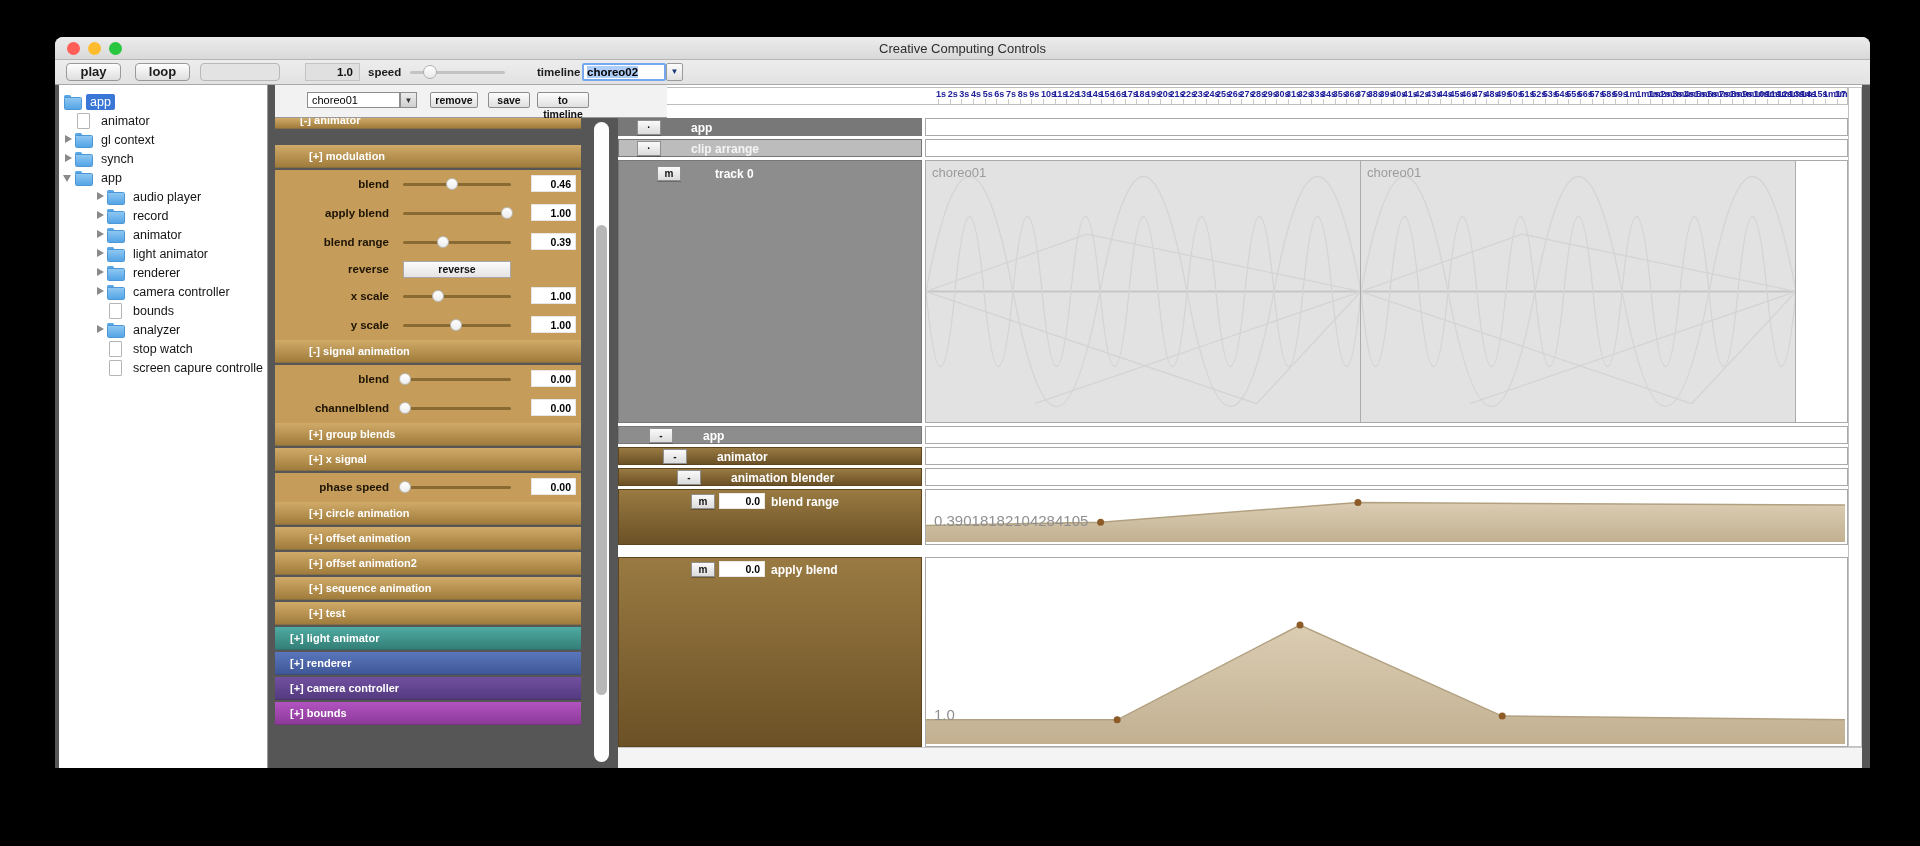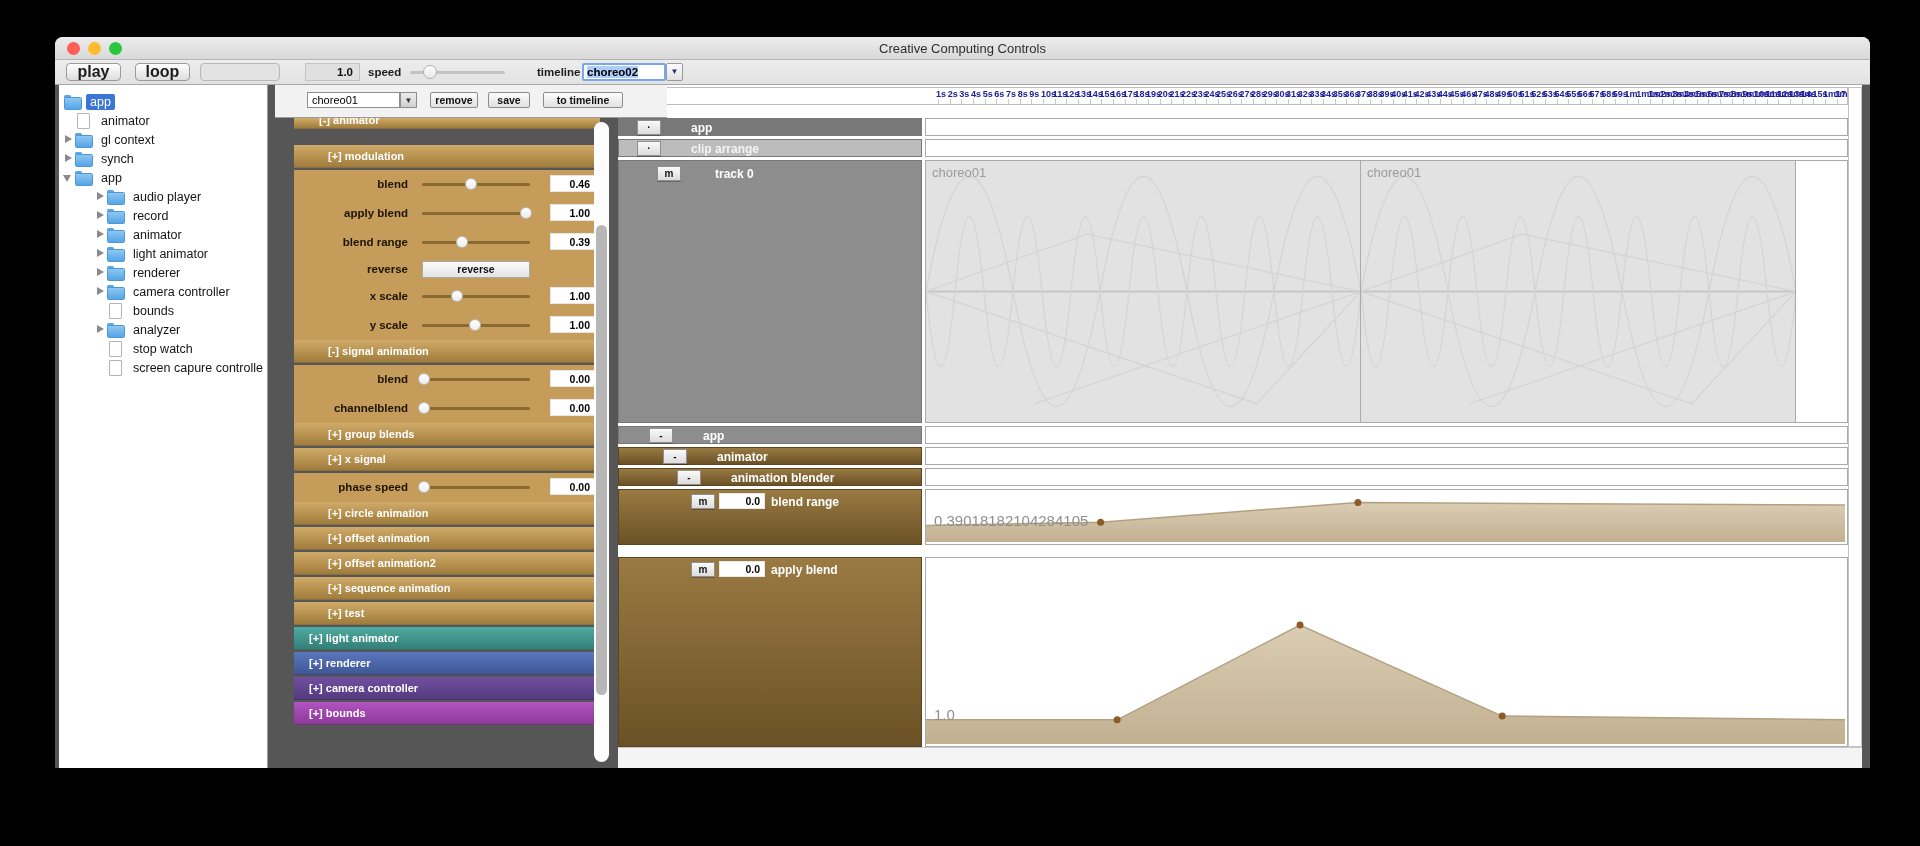--- a/index.html
+++ b/index.html
@@ -13,21 +13,21 @@
   .titlebar { position:absolute; left:0; top:0; width:100%; height:23px;
               background:linear-gradient(#ececec,#d9d9d9); border-bottom:1px solid #b5b5b5; }
   .tl-lights { position:absolute; left:12px; top:5px; display:flex; gap:8px; }
   .light { width:13px; height:13px; border-radius:50%; }
   .win-title { position:absolute; left:0; right:0; top:4px; text-align:center;
                font-size:13px; color:#2e2e2e; }
   
   .toolbar { position:absolute; left:0; top:23px; width:100%; height:25px;
              background:linear-gradient(#ededed,#e2e2e2); border-bottom:1px solid #a8a8a8; }
   .tb-btn { position:absolute; top:3px; height:18px; background:linear-gradient(#fefefe,#dedede);
-            border:1px solid #9a9a9a; border-radius:4px; font-size:16px; font-weight:bold;
+            border:1px solid #9a9a9a; border-radius:4px; font-size:13px; font-weight:bold;
             color:#1c1c1c; text-align:center; line-height:16px; }
   .tb-blank { background:#e3e3e3; border:1px solid #b8b8b8; }
   .tb-val { position:absolute; top:3px; height:18px; background:#e0e0e0; border:1px solid #c4c4c4;
             font-size:11.5px; font-weight:bold; color:#111; text-align:right; line-height:16px; padding-right:6px; }
   .tb-label { position:absolute; top:6px; font-size:11.5px; font-weight:bold; color:#1c1c1c; }
   .tb-slider { position:absolute; top:11px; height:3px; background:#c3c3c3; border-radius:2px; }
   .tb-knob { position:absolute; top:-6px; width:14px; height:14px; border-radius:50%;
              background:linear-gradient(#fff,#e8e8e8); border:1px solid #b0b0b0; }
   .tb-input { position:absolute; top:3px; height:18px; background:#fff; border:2px solid #76a8ef;
               border-radius:2px; font-size:11.5px; font-weight:bold; line-height:14px; padding:0 3px; color:#000; }
@@ -60,21 +60,21 @@
   .mid-header { position:absolute; left:0; top:0; width:392px; height:33px; background:#f2f2f2;
                 border-bottom:1px solid #9a9a9a; z-index:5; }
   .combo { position:absolute; left:32px; top:7px; width:93px; height:16px; background:#fff;
            border:1px solid #8d8d8d; font-size:11px; line-height:14px; padding-left:4px; color:#000; }
   .combo-arrow { position:absolute; left:125px; top:7px; width:17px; height:16px;
                  background:linear-gradient(#ececec,#cfcfcf); border:1px solid #8d8d8d;
                  font-size:8px; text-align:center; line-height:15px; color:#333; }
   .mid-btn { position:absolute; top:7px; height:16px; background:linear-gradient(#fdfdfd,#e0e0e0);
              border:1px solid #8d8d8d; border-radius:2px; font-size:10.5px; font-weight:bold;
              color:#111; text-align:center; line-height:14px; }
-  .mid-list { position:absolute; left:19px; top:33px; width:306px; height:626px; overflow:hidden; background:#565656; }
+  .mid-list { position:absolute; left:0; top:33px; width:306px; height:626px; overflow:hidden; background:#565656; }
   .sec-header { height:23px; margin-bottom:2px; color:#fff; font-size:11px; font-weight:bold;
                 line-height:23px; white-space:nowrap; overflow:hidden; border-bottom:1px solid rgba(0,0,0,.35); }
   .sec-header.partial { height:11px; line-height:0; margin-bottom:16px; }
   .sec-header.partial span { position:relative; top:2px; }
   .c-tan { background:linear-gradient(#d0aa68,#a07c3c); }
   .c-teal { background:linear-gradient(#4fab a2,#337f77); background:linear-gradient(#4faba2,#337f77); }
   .c-blue { background:linear-gradient(#5a77bd,#3f5796); }
   .c-purple { background:linear-gradient(#71509f,#543a80); }
   .c-magenta { background:linear-gradient(#b153c0,#8d3a9a); }
   .sec-row { height:29px; background:#c59c59; position:relative; }
@@ -229,21 +229,21 @@
             <span class="tree-label">screen capure controlle</span>
           </div>
         </div>
 
       <div class="mid-region">
         <div class="mid-header">
           <div class="combo">choreo01</div>
           <div class="combo-arrow">▼</div>
           <div class="mid-btn" style="left:155px;width:48px">remove</div>
           <div class="mid-btn" style="left:213px;width:42px">save</div>
-          <div class="mid-btn" style="left:268px;width:80px">to timeline</div>
+          <div class="mid-btn" style="left:262px;width:52px">to timeline</div>
         </div>
         <div class="mid-list">
             <div class="sec-header c-tan partial"><span style="padding-left: 25px; display: inline-block;">[-] animator</span></div>
             <div class="sec-header c-tan"><span style="padding-left: 34px; display: inline-block;">[+] modulation</span></div>
             <div class="sec-row">
               <span class="lbl">blend</span>
               <span class="sl-track">
                 <span class="sl-knob" style="left: calc(45% - 6px);"></span>
               </span>
               <span class="sec-val">0.46</span>

